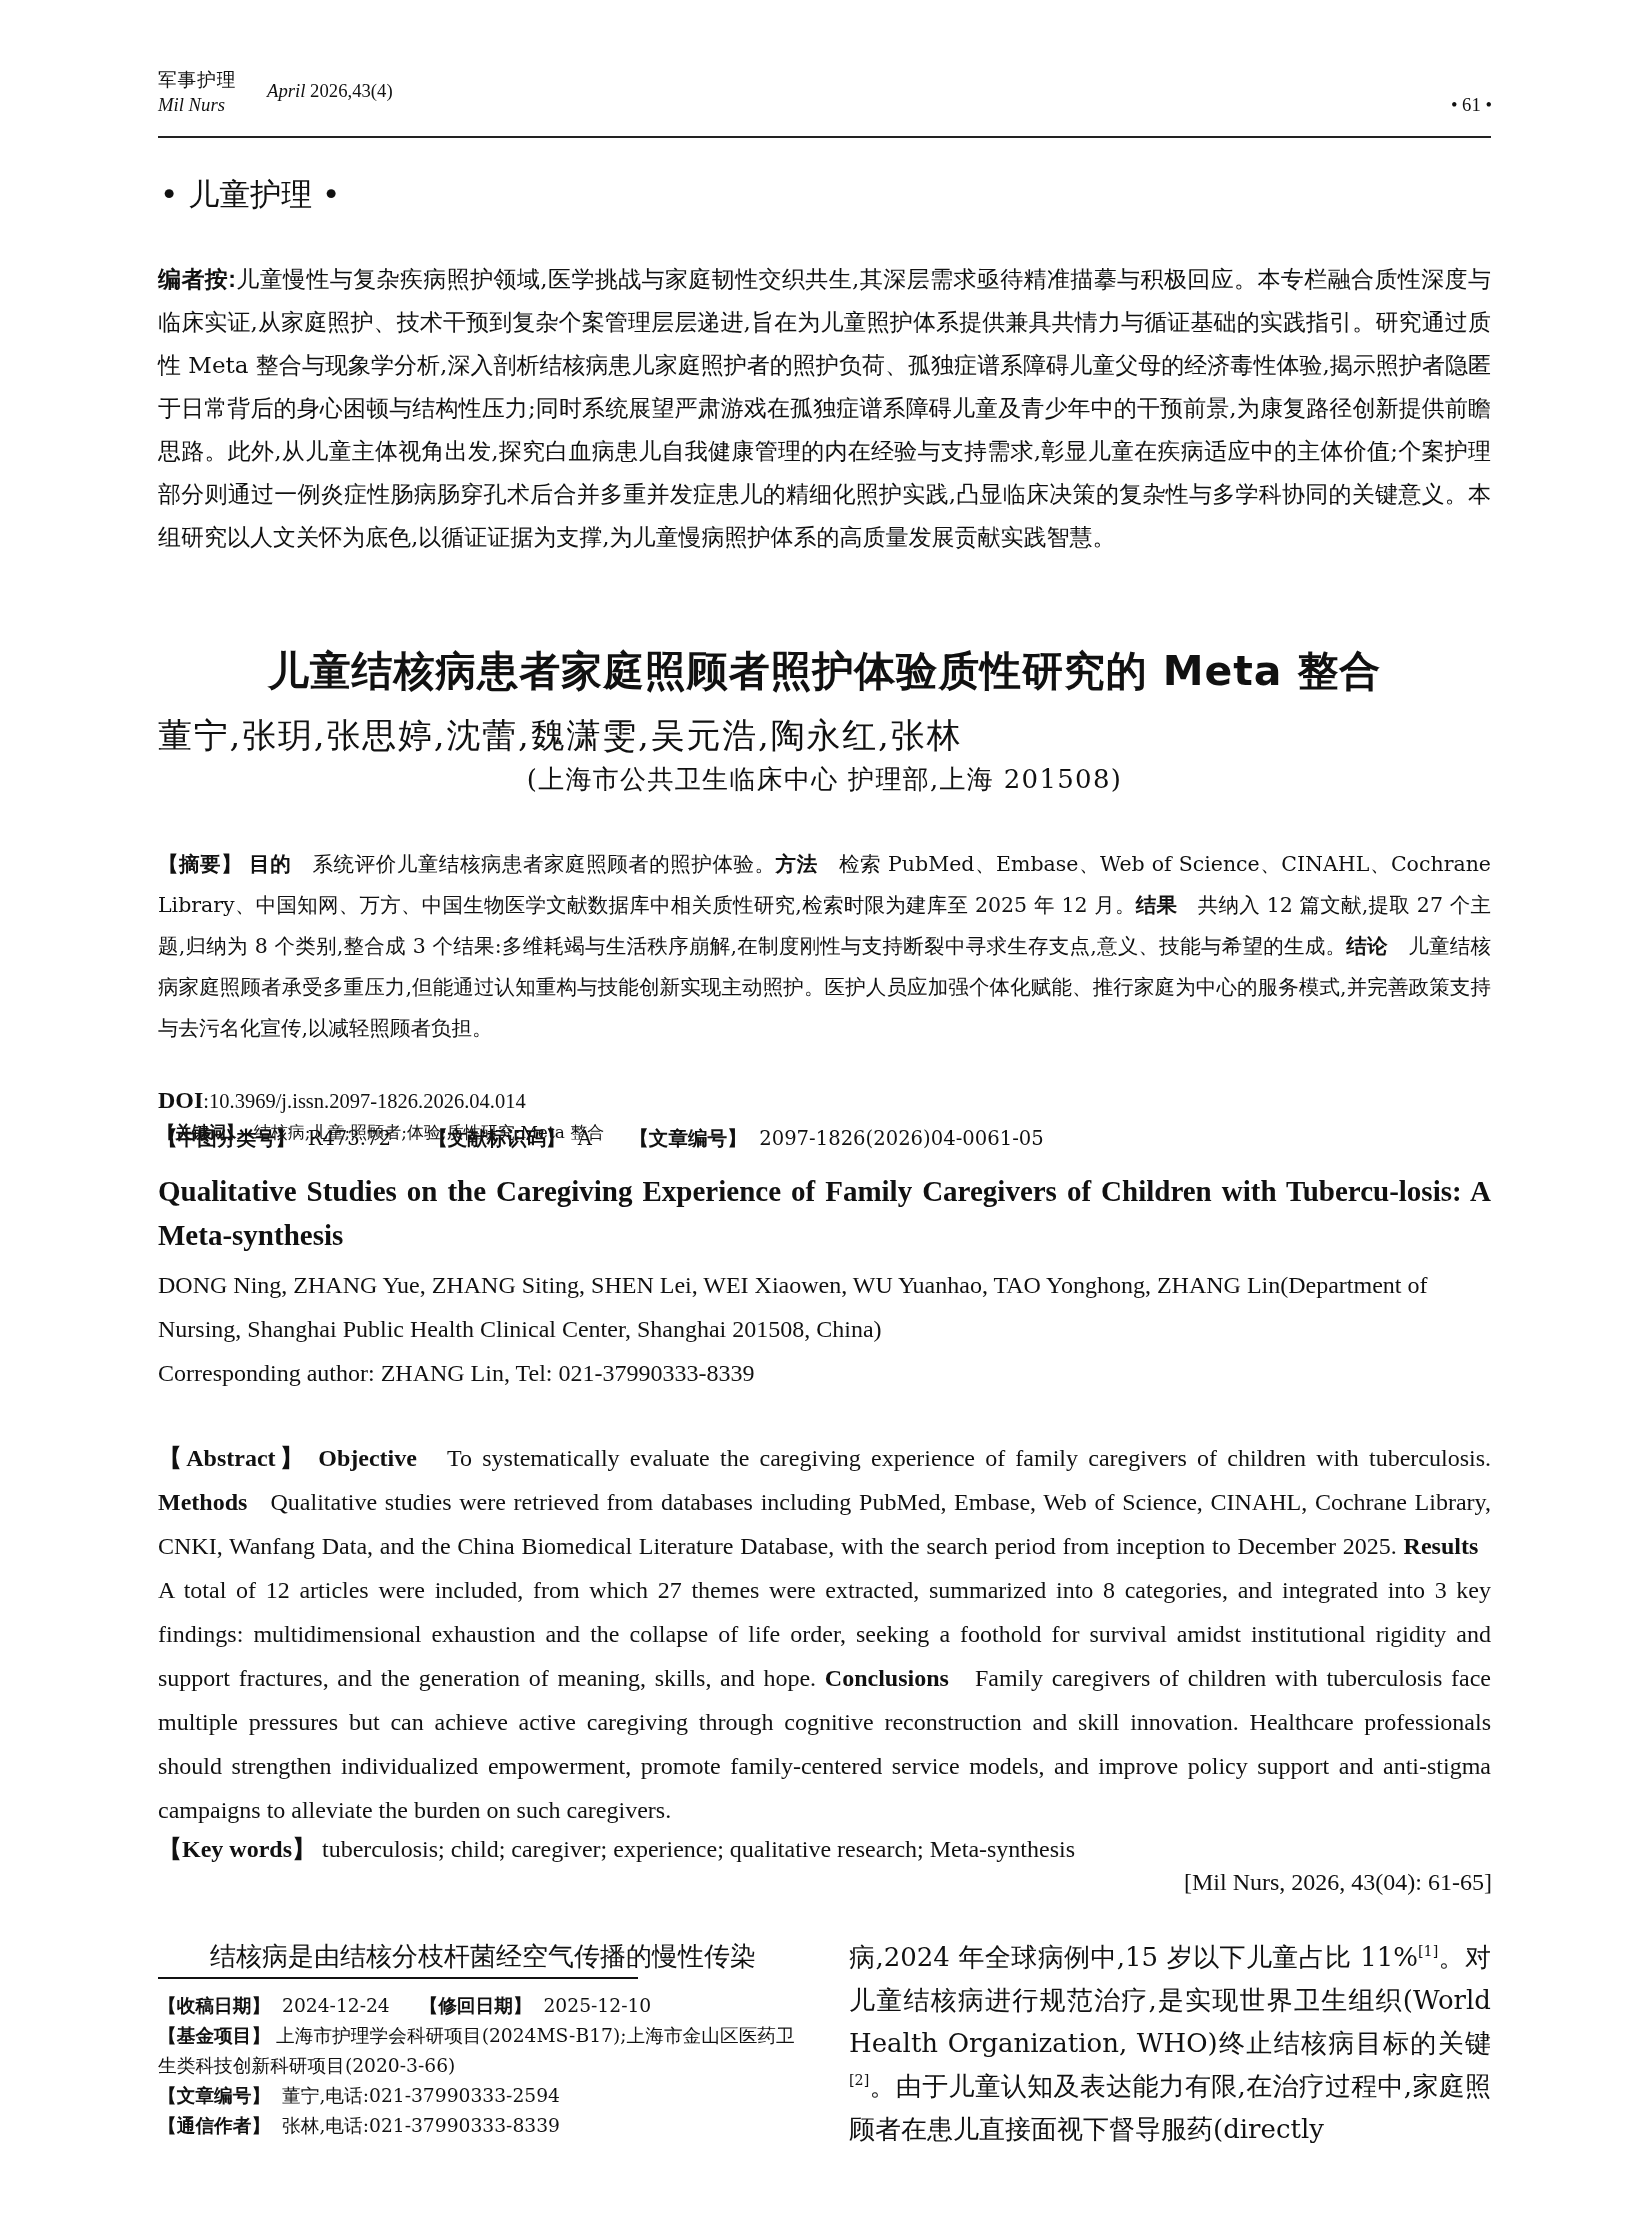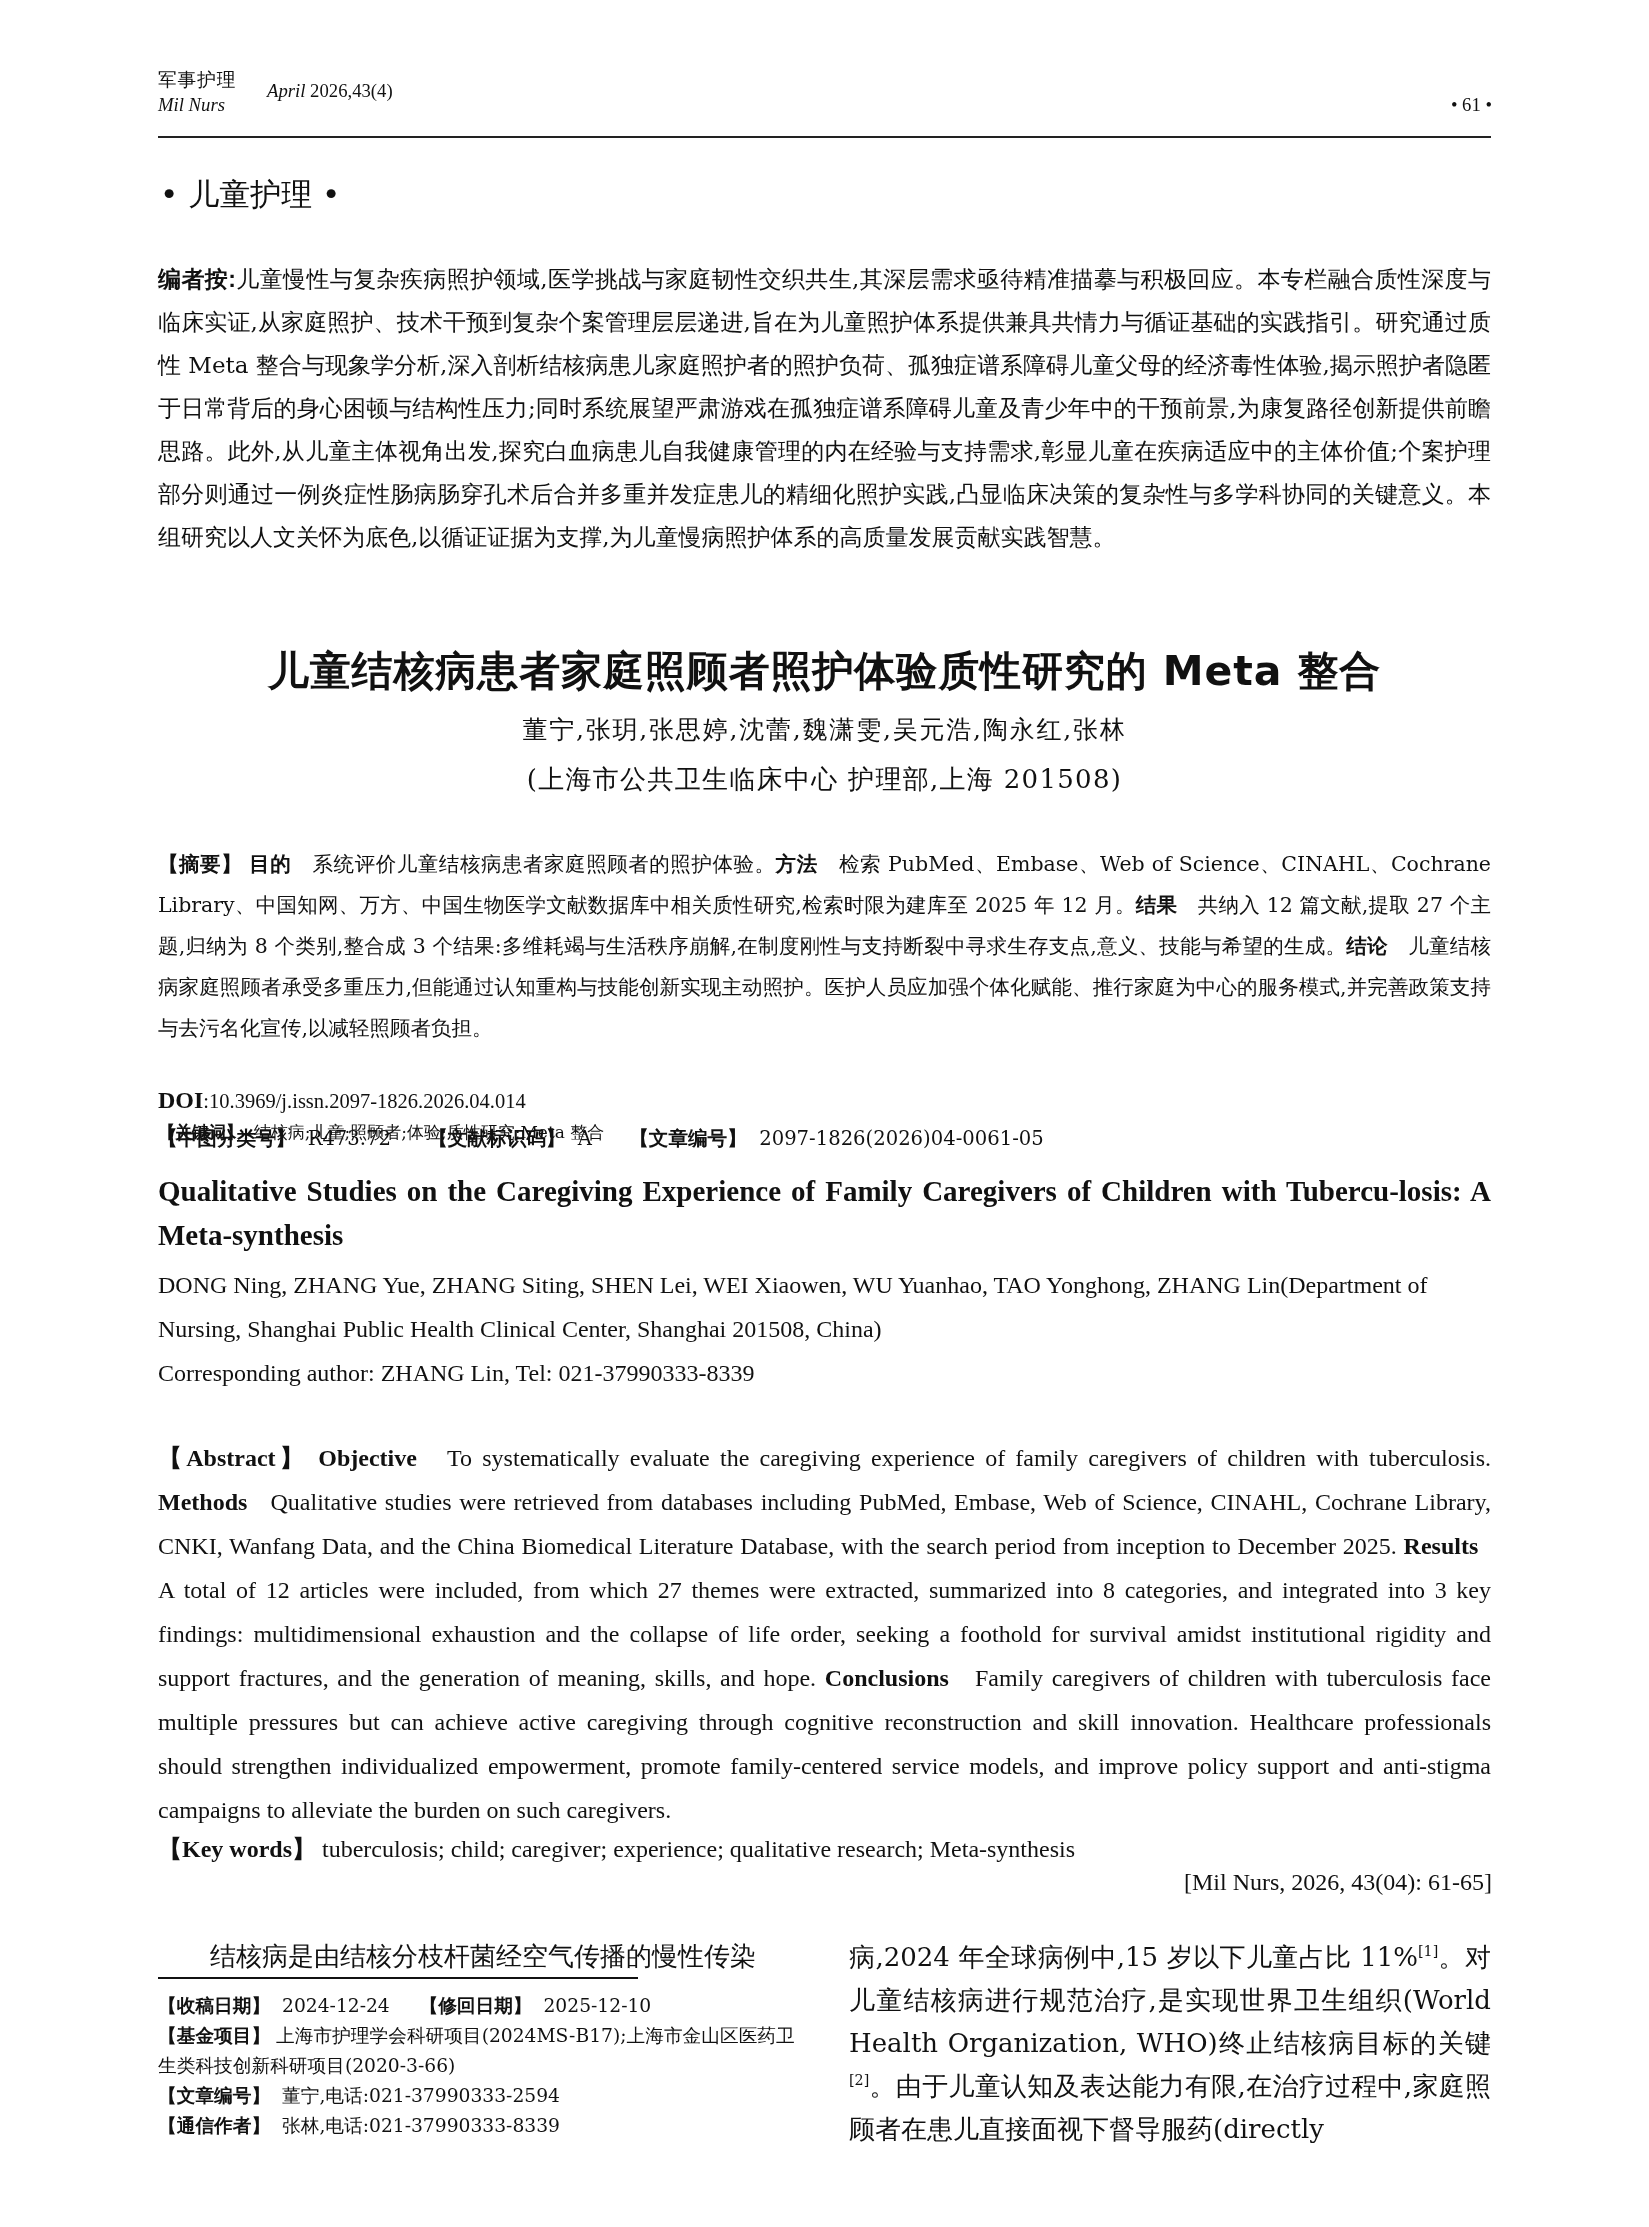--- a/index.html
+++ b/index.html
@@ -15,21 +15,21 @@
   .hdr-rule { left: 158px; top: 136px; width: 1333px; height: 2.2px; background: #222; }
   
   .column-tag { left: 160px; top: 174px; font-size: 31px; font-weight: normal; font-family: "DejaVu Sans", sans-serif; }
   
   .note { left: 158px; top: 258px; width: 1333px; font-size: 23px; line-height: 43px;
           text-align: justify; font-family: "DejaVu Serif", serif; }
   .note b { font-family: Liberation Sans, sans-serif; margin-top: 36px; }
   
   .title { left: 158px; top: 624px; width: 1333px; text-align: center; font-size: 41px; font-weight: bold;
            font-family: "DejaVu Sans", sans-serif; letter-spacing: 0.9px; margin-top: 20px; }
-  .authors { left: 158px; top: 713px; width: 1333px; text-align: center; font-size: 25px; font-family: "DejaVu Serif", serif; letter-spacing: 1.8px; }
+  .authors { left: 158px; top: 713px; width: 1333px; font-size: 34px; font-family: "DejaVu Serif", serif; letter-spacing: 1.8px; }
   .affil { left: 158px; top: 762px; width: 1333px; text-align: center; font-size: 26px; font-family: "DejaVu Serif", serif; letter-spacing: 1.3px; }
   
   .abs-cn { left: 158px; top: 844px; width: 1333px; font-size: 20.5px; line-height: 41px; text-align: justify; }
   .abs-cn b, .kw-cn b, .meta-row b { font-family: "DejaVu Sans", sans-serif; }
   .kw-cn { left: 158px; top: 1074px; width: 1333px; font-size: 17px; line-height: 36px; margin-top: 40px; }
   .doi { left: 158px; top: 1087px; font-size: 20.5px; font-family: "Liberation Serif", serif; }
   .doi b { font-size: 24px; }
   .meta-row { left: 158px; top: 1125px; font-size: 19.6px; }
   .meta-row span.gap { display: inline-block; width: 31px; }
   

